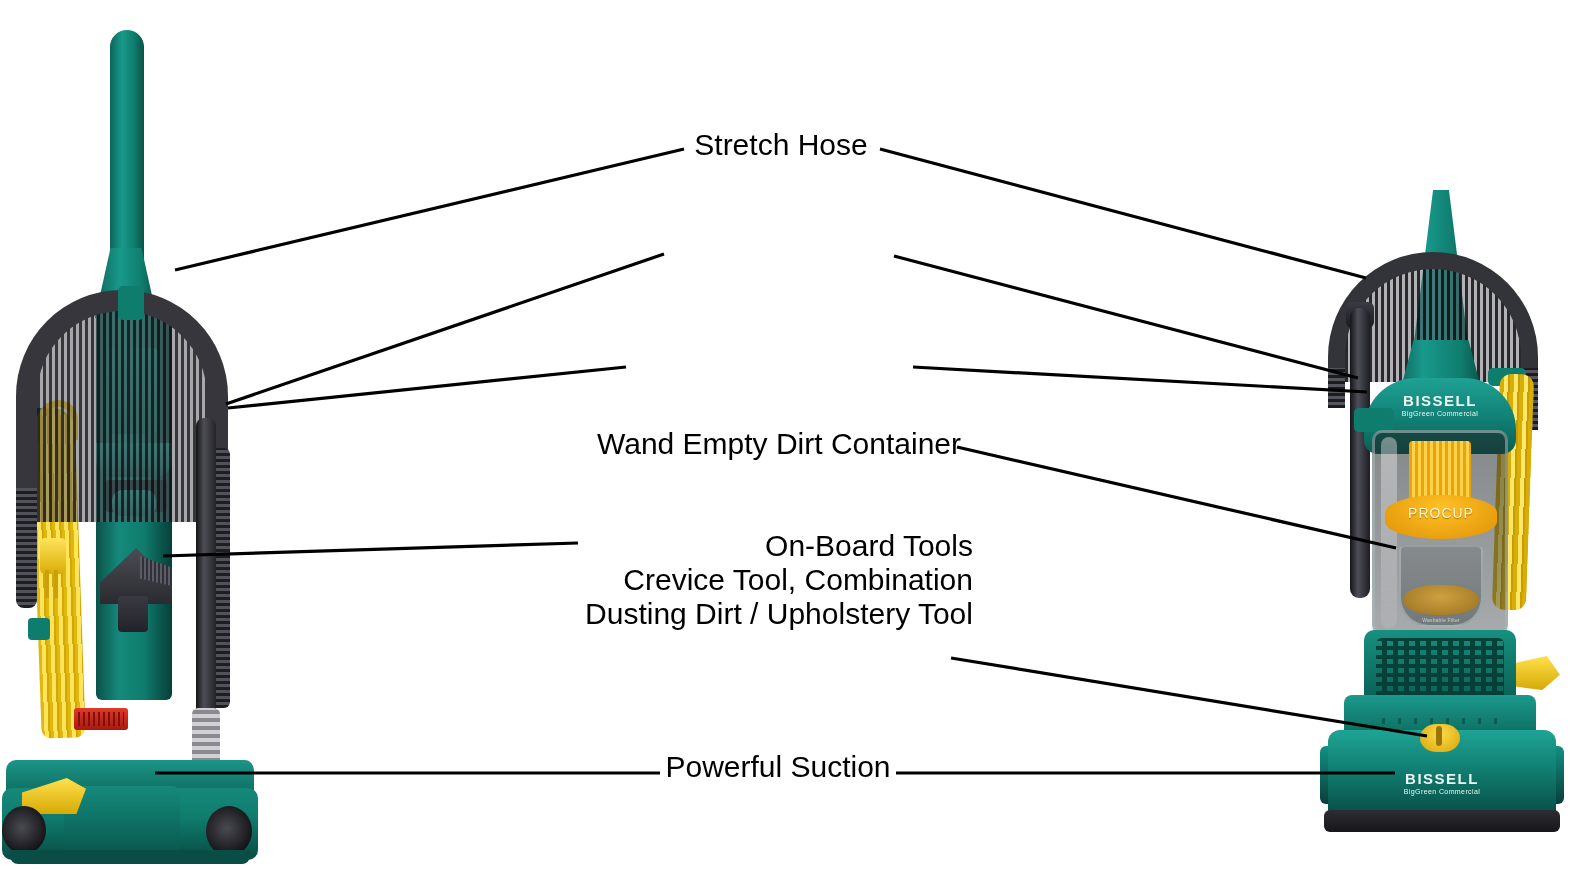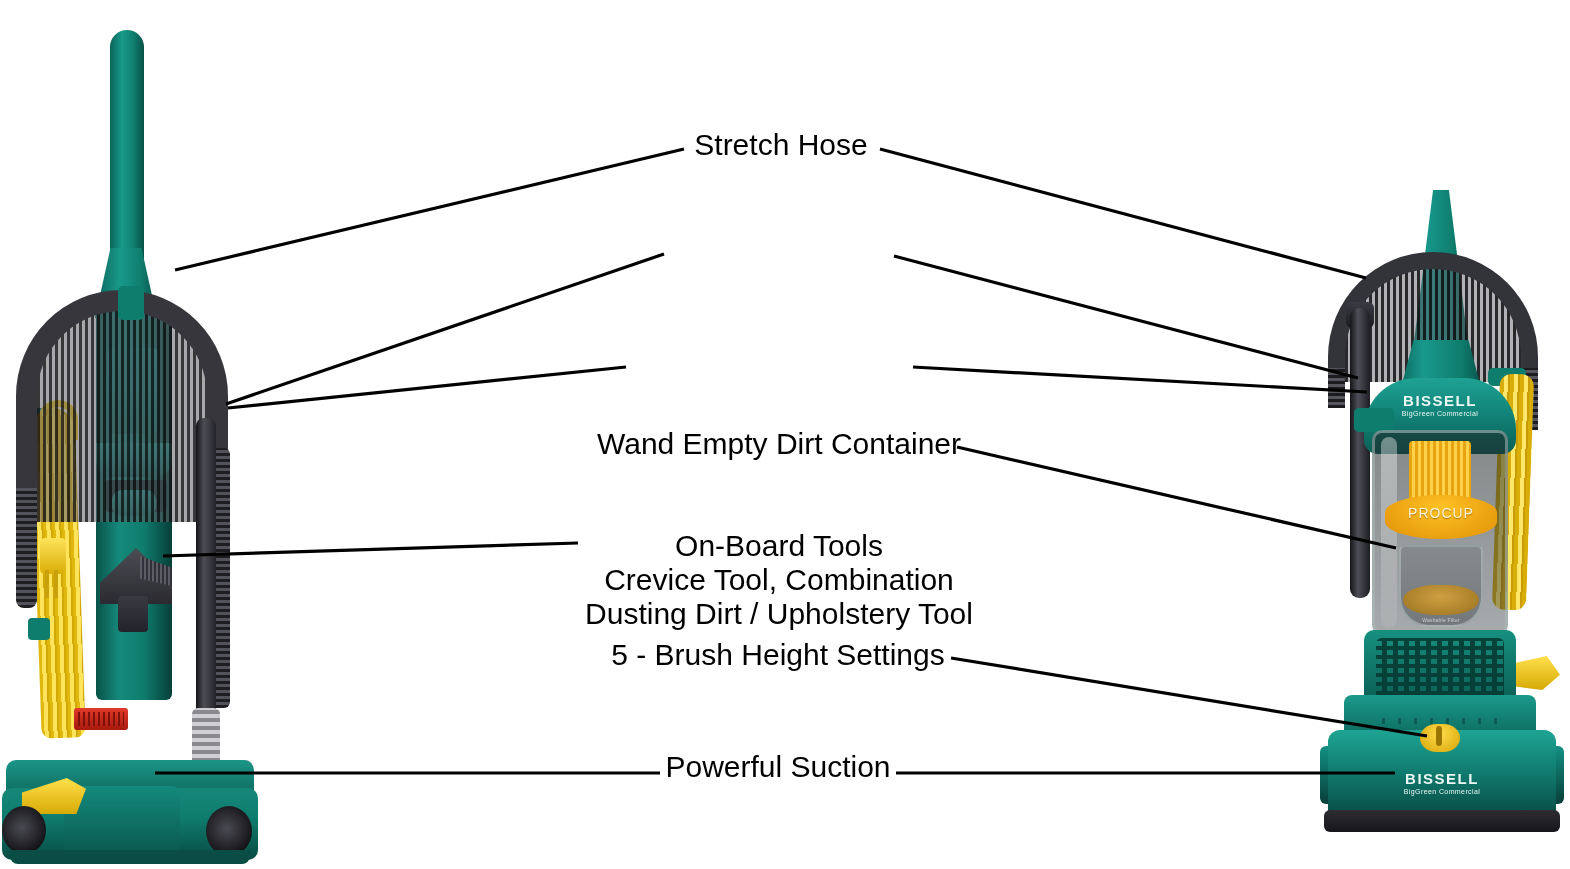--- a/index.html
+++ b/index.html
@@ -12,21 +12,21 @@
   #stage{ position:absolute; inset:0; width:1570px; height:869px; background:#fff; }
 
   
   .label{
     position:absolute;
     color:#000;
     font-family:"Liberation Sans", sans-serif;
     font-size:30px;
     line-height:33px;
     white-space:nowrap;
-    text-align:center;
+    text-align:right;
     transform:translateX(-50%);
     letter-spacing:0px;
   }
   .label.multi{ white-space:normal;margin-top:41px; }
 
   
   #lines{ position:absolute; left:0; top:0; width:1570px; height:869px; pointer-events:none; }
 
   
   .vac{ position:absolute; }
@@ -476,16 +476,15 @@
 
   <div class="label" id="lbl-0" style="left: 781px; top: 128.4px; font-size: 30px;">Stretch Hose</div>
   <div class="label" id="lbl-3" style="left: 779px; top: 427.4px; font-size: 30px;">Wand Empty Dirt Container</div>
 
   <div class="label multi" id="lbl-tools" style="left: 779px; top: 488.4px; font-size: 30px; line-height: 33.6px;">
     <div>On-Board Tools</div>
     <div>Crevice Tool, Combination</div>
     <div>Dusting Dirt / Upholstery Tool</div>
   </div>
 
-  <div class="label" id="lbl-4" style="left: 778px; top: 638.4px; font-size: 30px;">5 - Brush Height Settings</div>
   <div class="label" id="lbl-5" style="left: 778px; top: 750.4px; font-size: 30px;">Powerful Suction</div>
 
 </div>
 
 </body></html>

